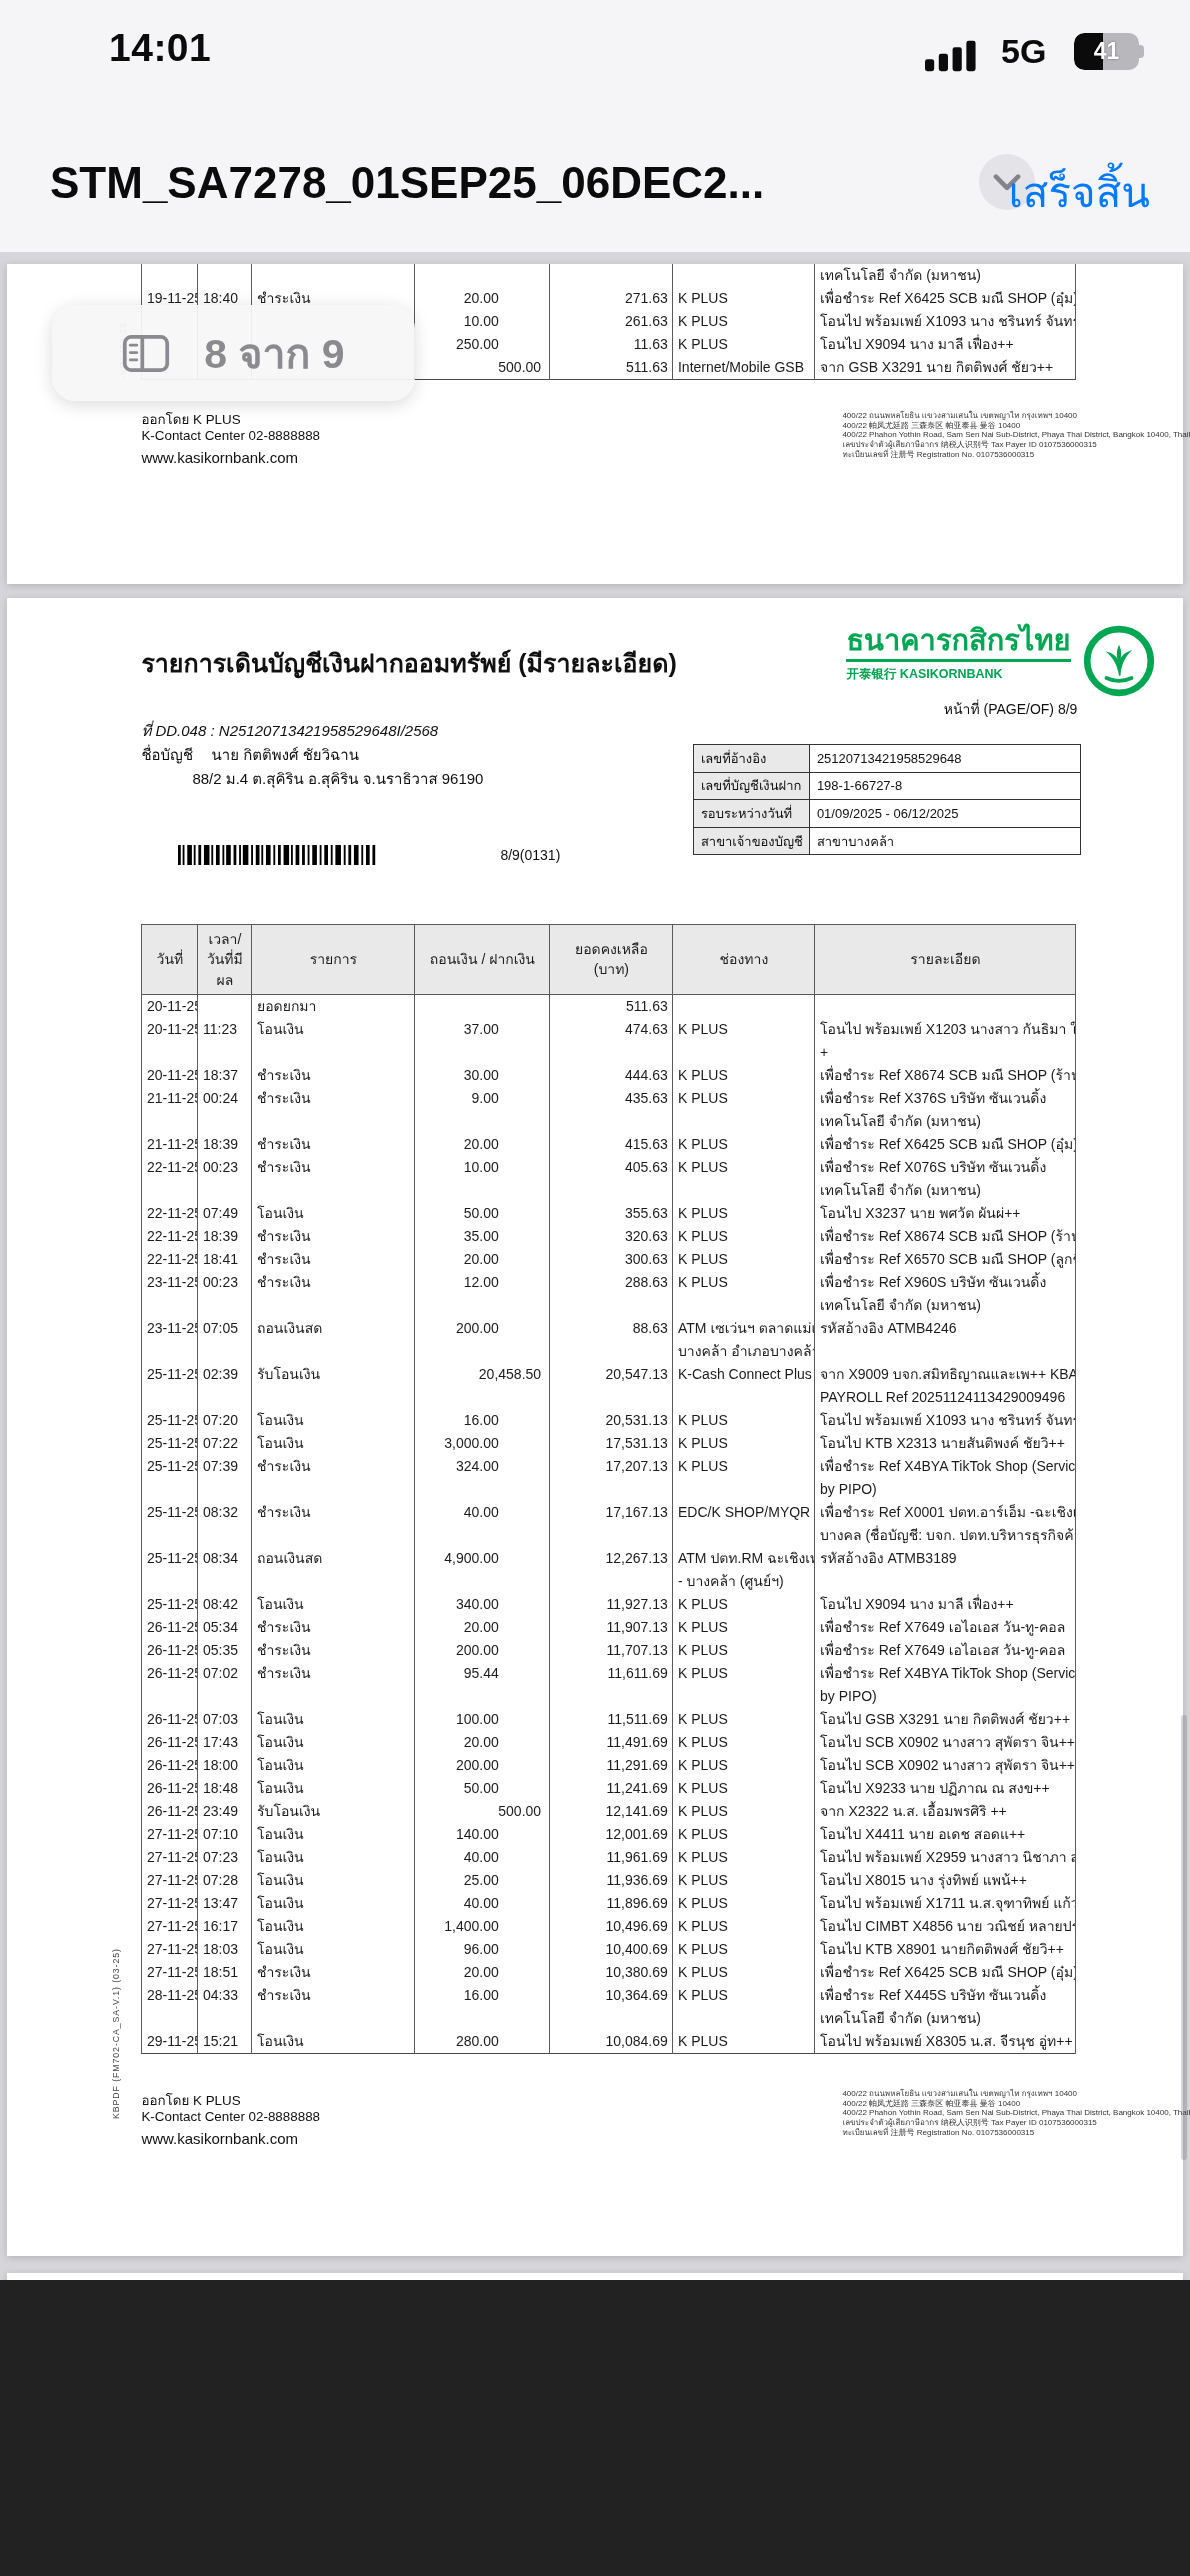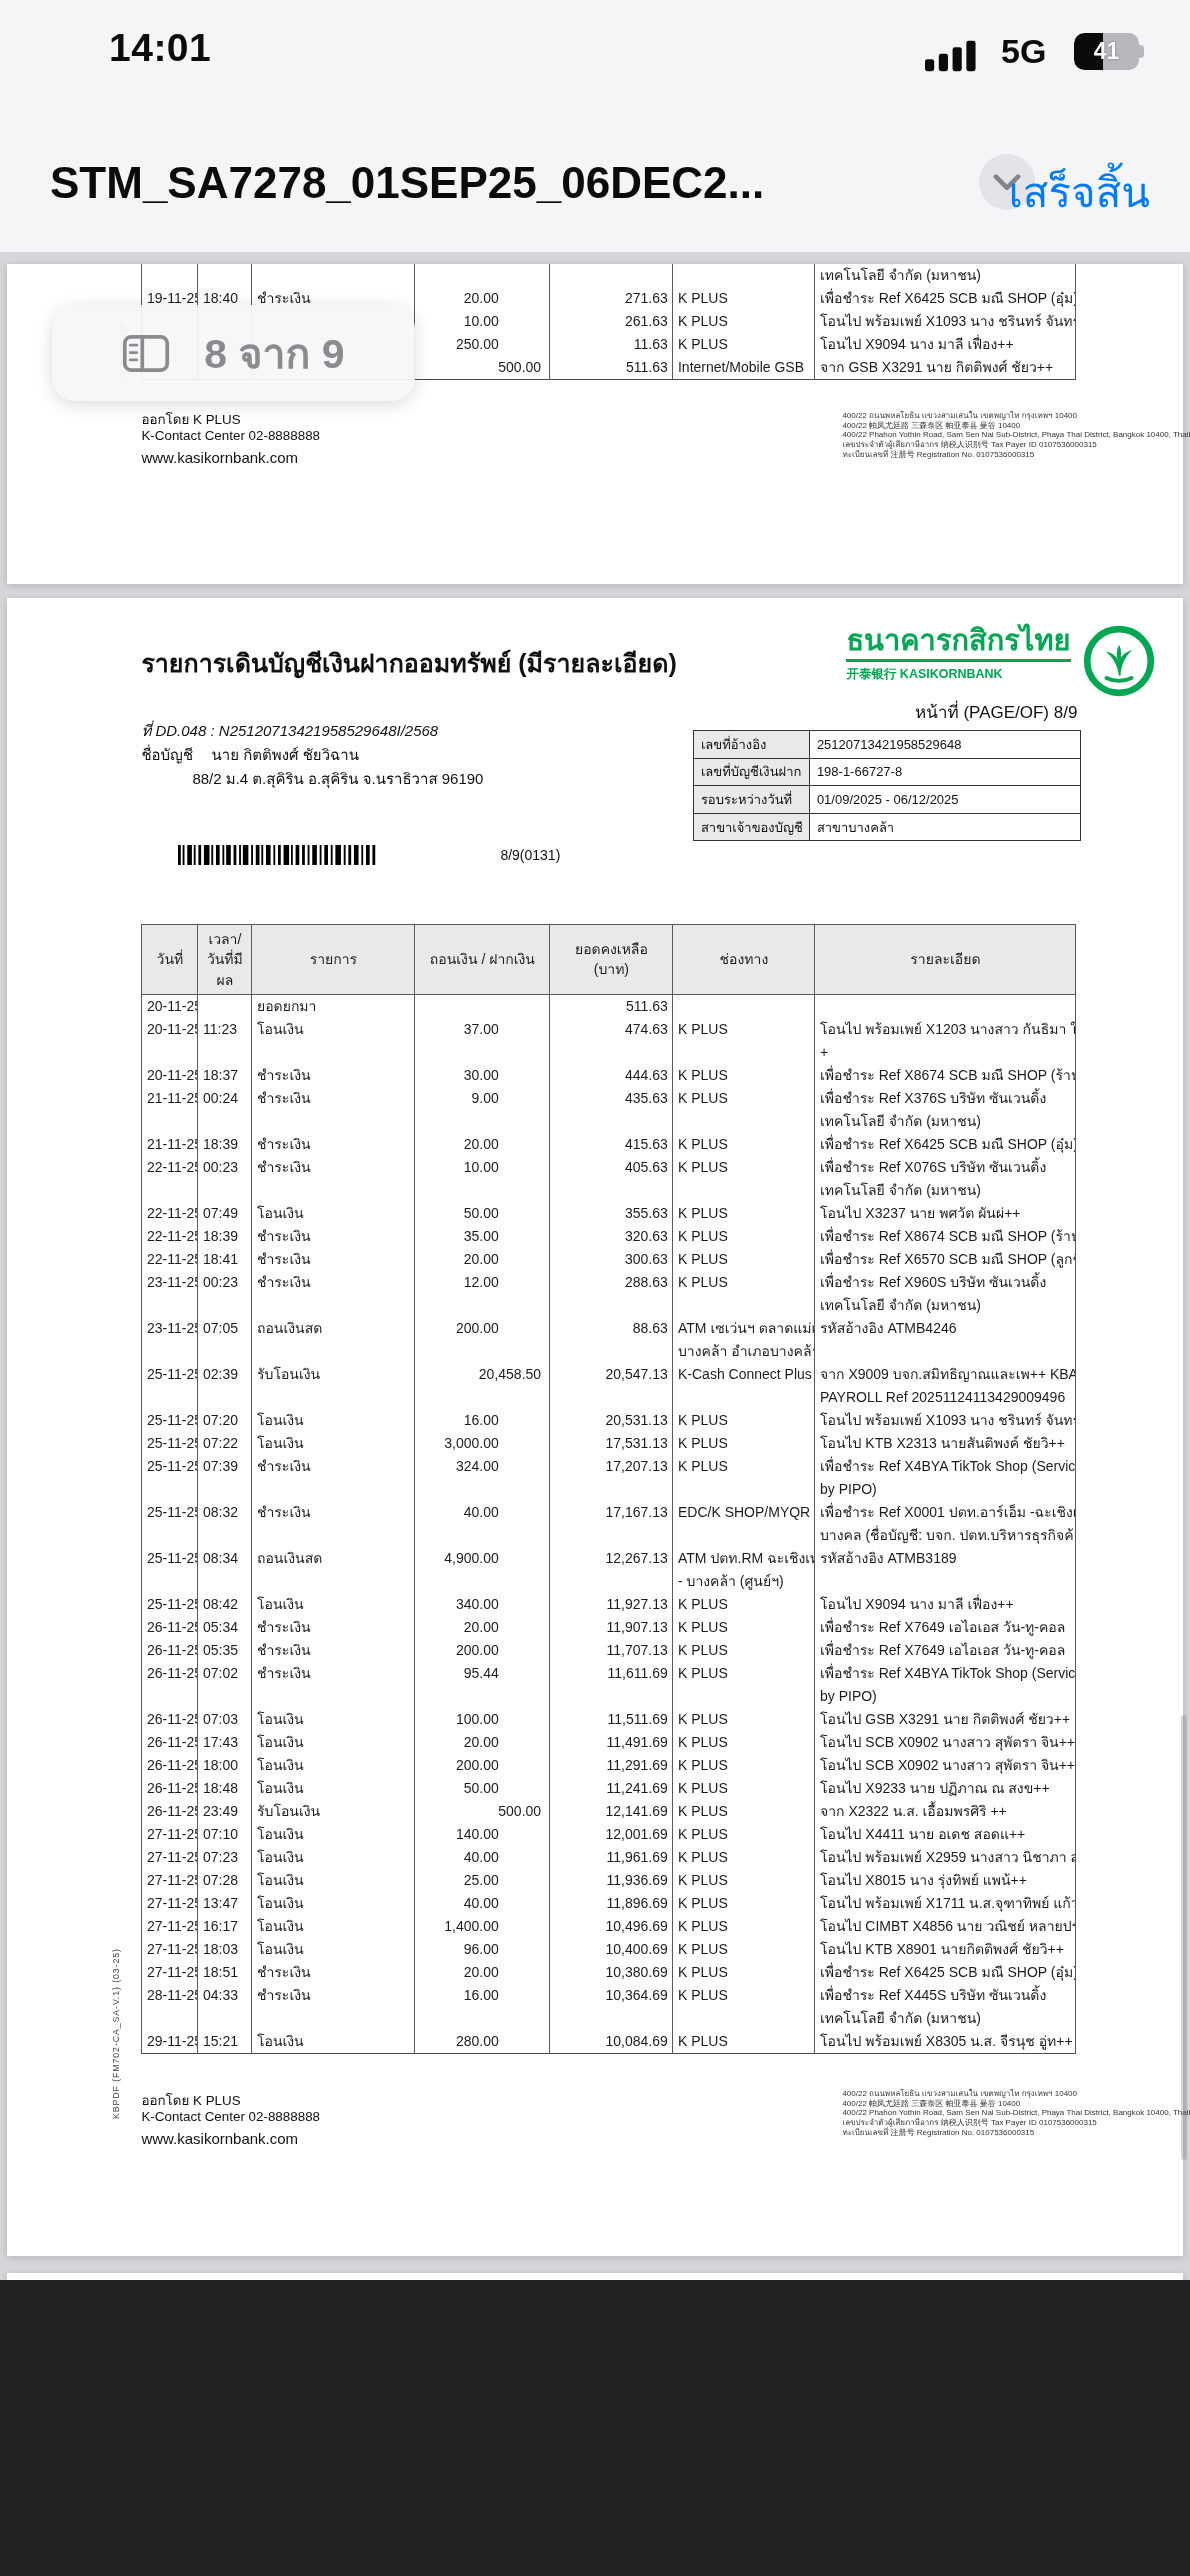--- a/index.html
+++ b/index.html
@@ -52,26 +52,26 @@
   #page-pill .pill-label{font-size:41px;font-weight:600;color:#8a8a8f;}
 
   
   .doc-title{position:absolute;left:134px;font-size:25px;font-weight:700;color:#111;white-space:nowrap;}
   .doc-sub{position:absolute;left:134px;font-size:15px;font-weight:700;color:#111;white-space:nowrap;}
   .brand{position:absolute;left:839px;display:flex;gap:11px;align-items:flex-start;}
   .brand-txt{display:flex;flex-direction:column;}
   .brand-th{font-size:29px;font-weight:700;color:#00a651;line-height:32px;}
   .brand-bar{height:3.7px;background:#00a651;margin:2.8px 0 3.7px 0;}
   .brand-en{font-size:12.5px;font-weight:700;color:#00a651;}
-  .page-of{position:absolute;right:106px;font-size:17px;color:#111;}
+  .page-of{position:absolute;right:106px;font-size:14px;color:#111;}
   .doc-no{position:absolute;left:134px;font-size:15px;color:#111;}
   .acct-line{position:absolute;left:134px;font-size:15px;color:#111;}
   .acct-line .lbl{margin-right:18.5px;}
   .acct-addr{position:absolute;left:185px;font-size:15px;color:#111;}
-  .info-table{position:absolute;left:686px;width:388px;border-collapse:collapse;border:1.9px solid #333;}
+  .info-table{position:absolute;left:686px;width:388px;border-collapse:collapse;border:1.9px solid #333;margin-top:14px;}
   .info-table td{border:0.9px solid #333;font-size:13px;color:#111;padding:2.8px 6.5px;height:20.4px;white-space:nowrap;}
   .info-table td.lbl{background:#e9e9e9;width:98px;}
   .barcode{position:absolute;left:171px;width:200px;height:20.4px;}
   .barcode-label{position:absolute;left:493px;font-size:14px;color:#111;}
   #page8 .txn{position:absolute;left:134px;top:326px;}
 
   
   #scroll-ind{position:absolute;right:3.7px;top:1463px;width:6.5px;height:445px;border-radius:3.7px;background:rgba(120,120,128,.30);}
 
   

